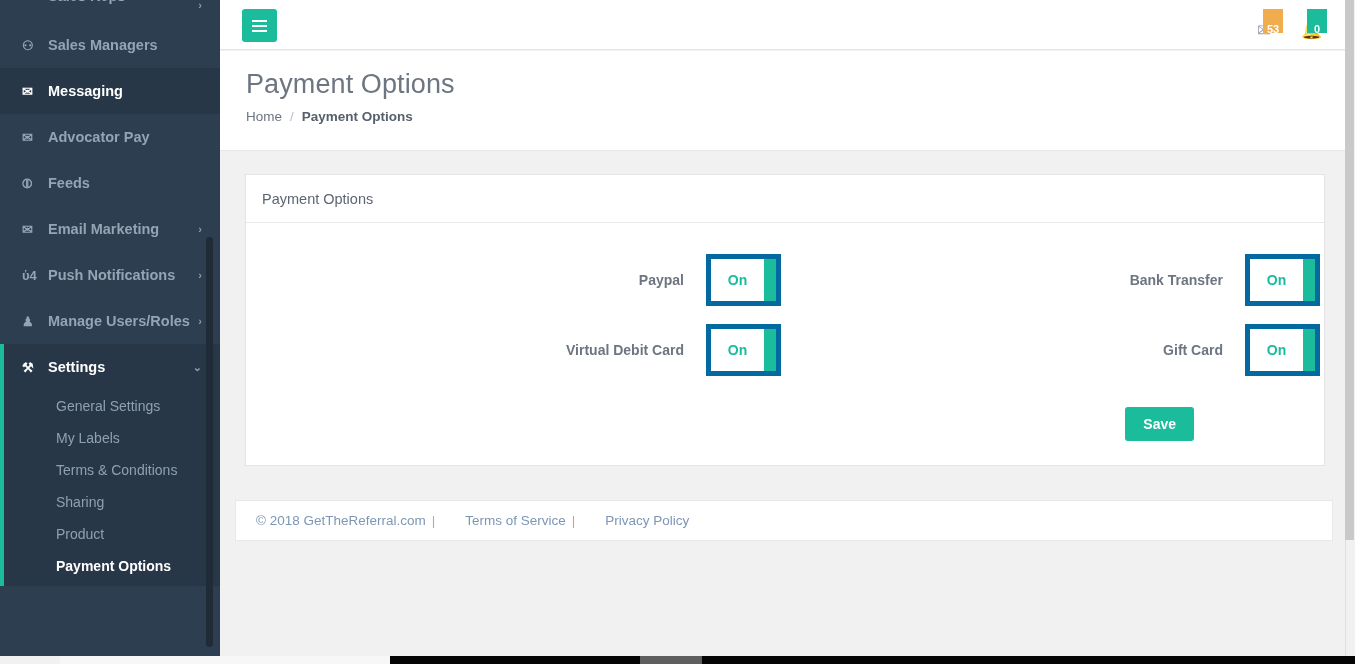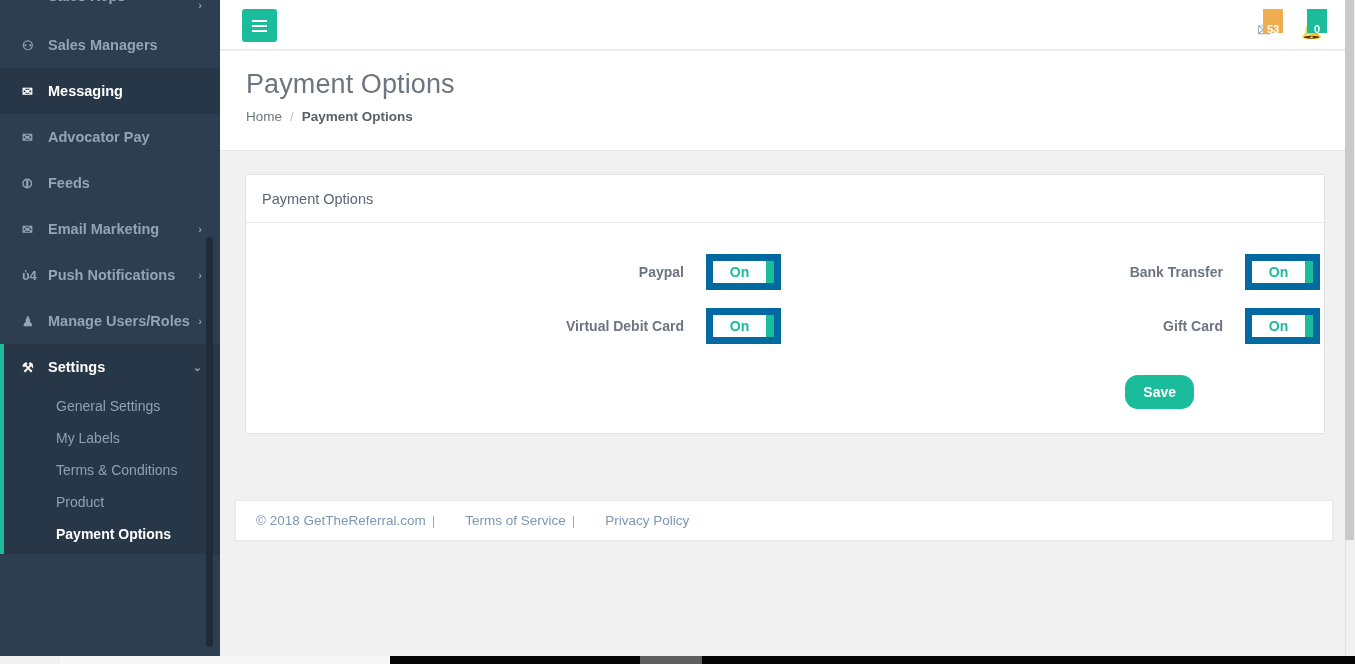--- a/index.html
+++ b/index.html
@@ -179,22 +179,22 @@
     flex: 0 0 460px;
     text-align: right;
     padding-right: 22px;
     font-size: 14px; font-weight: bold;
     color: #6d7581;
   }
   .form-col.right .lbl { flex: 0 0 460px; }
 
   .toggle {
     position: relative;
-    width: 75px; height: 36px;
-    border: 7px solid #0369a1;
+    width: 75px; height: 52px;
+    border: 5px solid #0369a1;
     background: #1abc9c;
     cursor: pointer;
     display: flex; align-items: stretch;
     overflow: hidden;
   }
   .toggle .on-face {
     flex: 0 0 53px;
     background: #ffffff;
     display: flex; align-items: center; justify-content: center;
     font-size: 14px; font-weight: bold;
@@ -202,21 +202,21 @@
   }
   .toggle .knob { flex: 1 1 auto; background: #1abc9c; }
 
   .btn-row {
     padding-right: 130px;
     display: flex; justify-content: flex-end;
     margin-top: 22px;
   }
   #save-button {
     background: #1abc9c;
-    border: none; border-radius: 13px;
+    border: none; border-radius: 3px;
     color: #ffffff;
     font-size: 14px; font-weight: bold;
     font-family: "Liberation Sans", sans-serif;
     padding: 9px 18px;
     cursor: pointer;
   }
 
   
   #footer {
     position: absolute; left: 15px; top: 348px;
@@ -312,20 +312,21 @@
     <div class="nav-group" id="nav-group-settings">
       <div class="nav-item">
         <span class="ico">⚒</span>
         <span>Settings</span>
         <span class="caret">⌄</span>
       </div>
       <ul class="sub-list" id="sub-list">
           <li class="sub-item">General Settings</li>
           <li class="sub-item">My Labels</li>
           <li class="sub-item">Terms &amp; Conditions</li>
+          <li class="sub-item">Sharing</li>
           <li class="sub-item">Product</li>
           <li class="sub-item current">Payment Options</li>
         </ul>
     </div>
 
 
     <div id="sidebar-scrollbar"></div>
   </nav>
 
   <header id="topbar">

